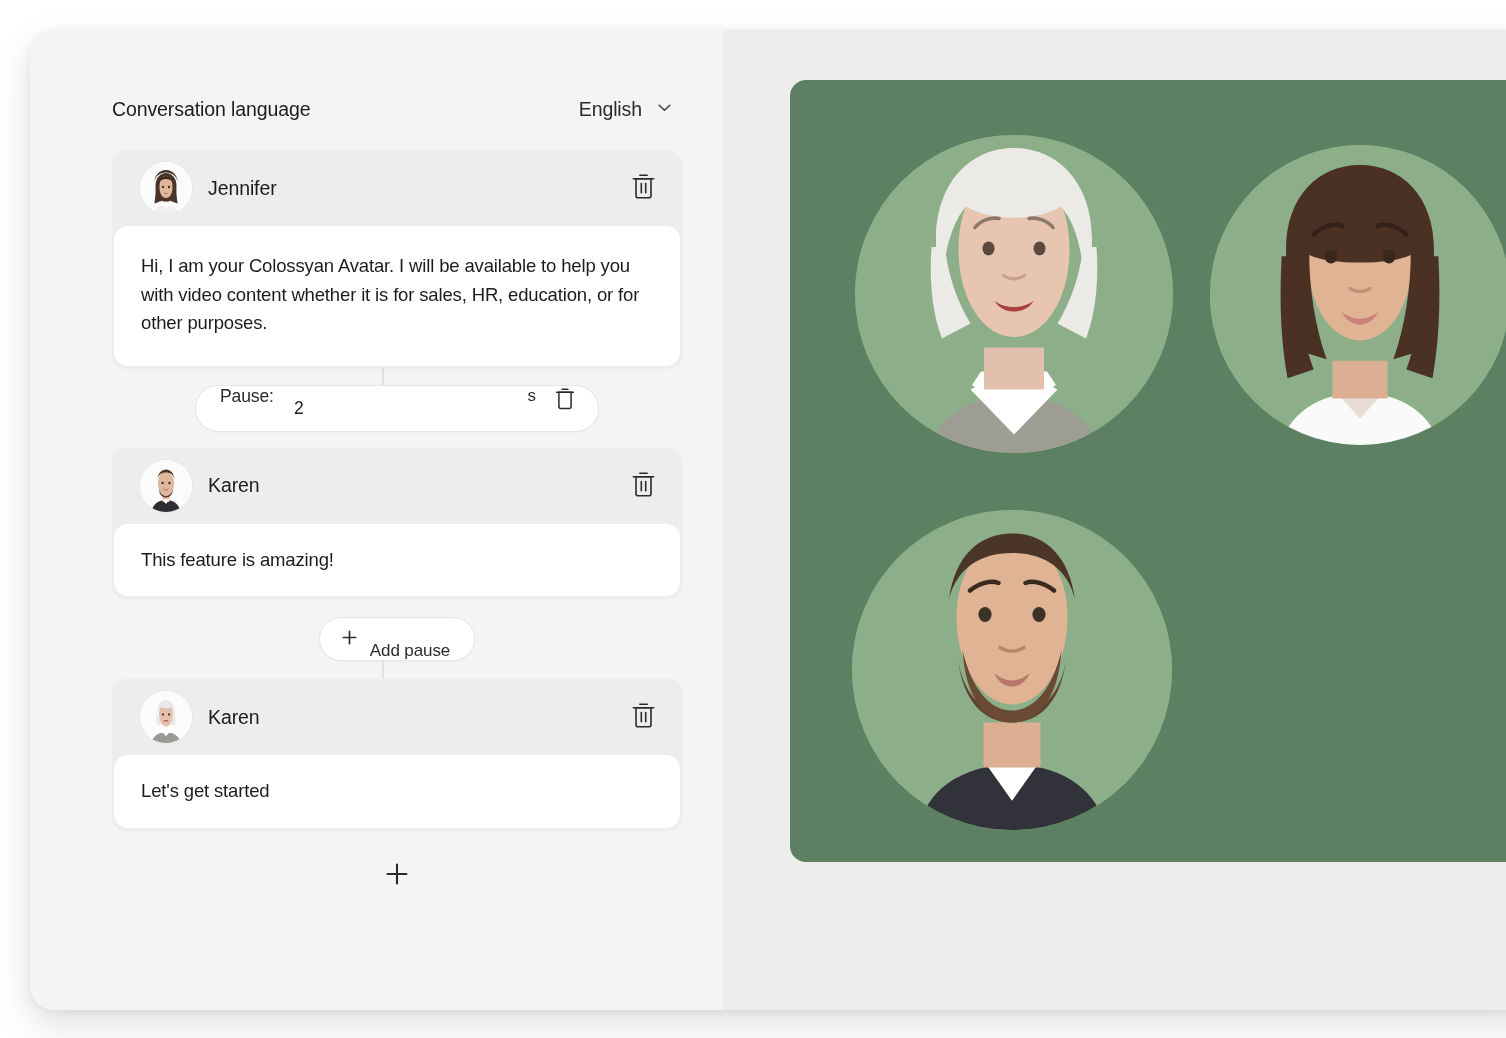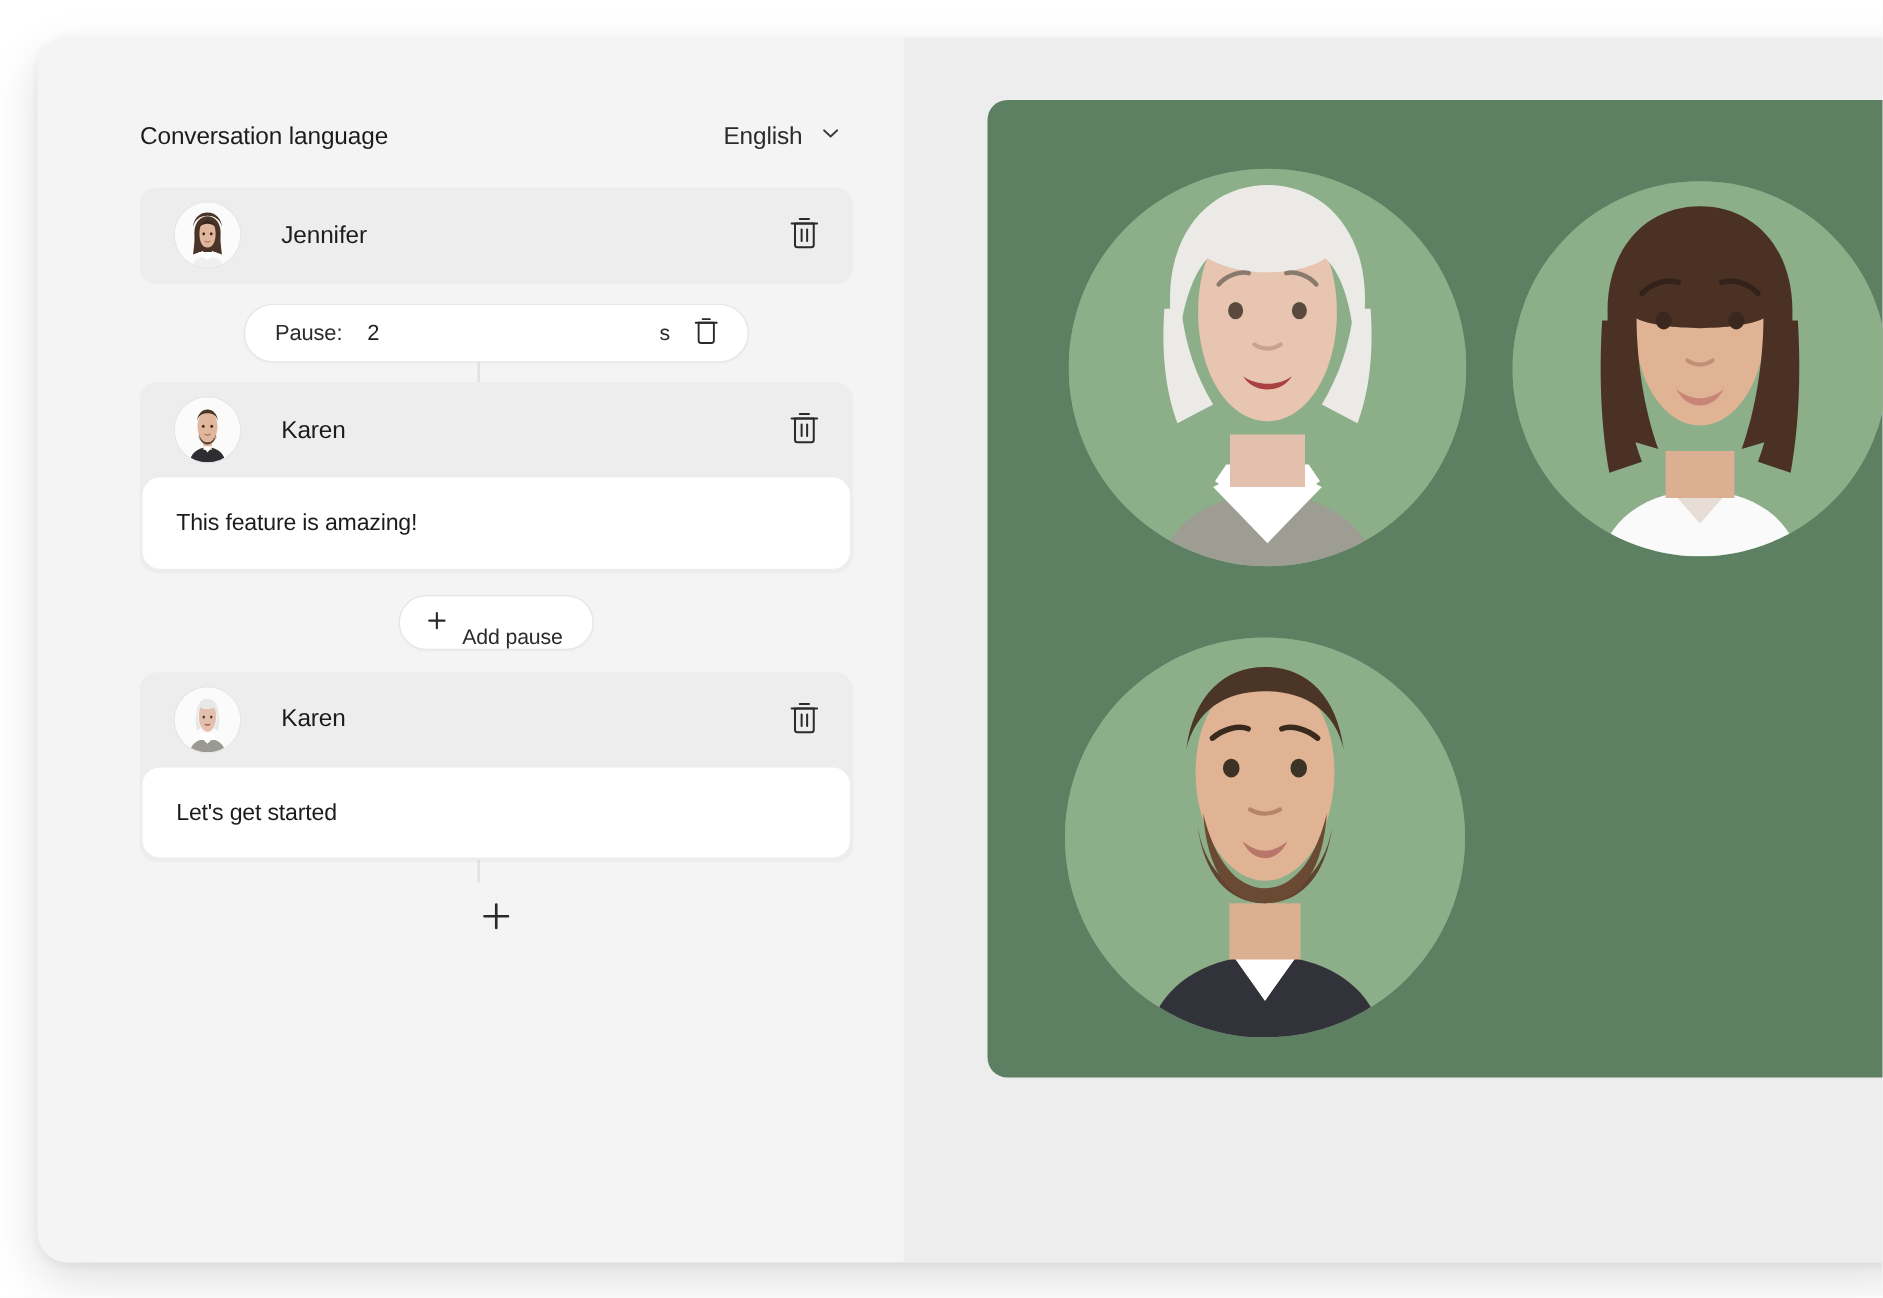--- a/index.html
+++ b/index.html
@@ -114,21 +114,21 @@
     height: 52px;
     border-radius: 50%;
     background: #ffffff;
     overflow: hidden;
     flex: 0 0 52px;
     position: relative;
     box-shadow: 0 0 0 1px rgba(0,0,0,0.03);
   }
   .avatar-sm svg { display: block; width: 100%; height: 100%; }
   .speaker-name {
-    margin-left: 33px;
+    margin-left: 16px;
     font-size: 19.5px;
     color: #1c1c1c;
     letter-spacing: -0.1px;
     flex: 1 1 auto;
   }
   .trash-btn {
     width: 34px; height: 34px;
     display: flex; align-items: center; justify-content: center;
     cursor: pointer;
     background: none; border: none;
@@ -156,21 +156,20 @@
   
   .pause-row {
     position: relative;
     z-index: 2;
     display: flex;
     justify-content: center;
     margin: 17px 0 16px 0;
   }
   .pause-pill {
     display: flex;
-    align-items: center;
     width: 404px;
     height: 47px;
     background: #ffffff;
     border: 1px solid #e6e6e6;
     border-radius: 24px;
     padding: 0 18px 0 24px;
     box-shadow: 0 1px 2px rgba(0,0,0,0.03);
   }
   .pause-label { font-size: 17.5px; color: #2b2b2b; letter-spacing: -0.1px; }
   .pause-value {
@@ -299,20 +298,21 @@
                     <svg width="27" height="29" viewBox="0 0 27 29" fill="none">
                       <path d="M9.8 3.2h7.4" stroke="#2a2a2a" stroke-width="1.6" stroke-linecap="round"></path>
                       <path d="M3.3 6.7h20.4" stroke="#2a2a2a" stroke-width="1.6" stroke-linecap="round"></path>
                       <path d="M6 6.7h15v17a2 2 0 0 1-2 2H8a2 2 0 0 1-2-2V6.7z" stroke="#2a2a2a" stroke-width="1.6" stroke-linejoin="round"></path>
                       <path d="M11.3 11.5v9.3" stroke="#2a2a2a" stroke-width="1.6" stroke-linecap="round"></path>
                       <path d="M15.7 11.5v9.3" stroke="#2a2a2a" stroke-width="1.6" stroke-linecap="round"></path>
                     </svg>
                   </span>
                 </button>
               </div>
+              <div class="card-text">Hi, I am your Colossyan Avatar. I will be available to help you with video content whether it is for sales, HR, education, or for other purposes.</div>
             </div>
 
             <div class="pause-row">
               <div class="pause-pill">
                 <span class="pause-label">Pause:</span>
                 <input class="pause-value" type="text" value="2" style="">
                 <span class="pause-unit">s</span>
                 <button class="pause-trash">
                   <span>
                     <svg width="22" height="24" viewBox="0 0 22 24" fill="none">

